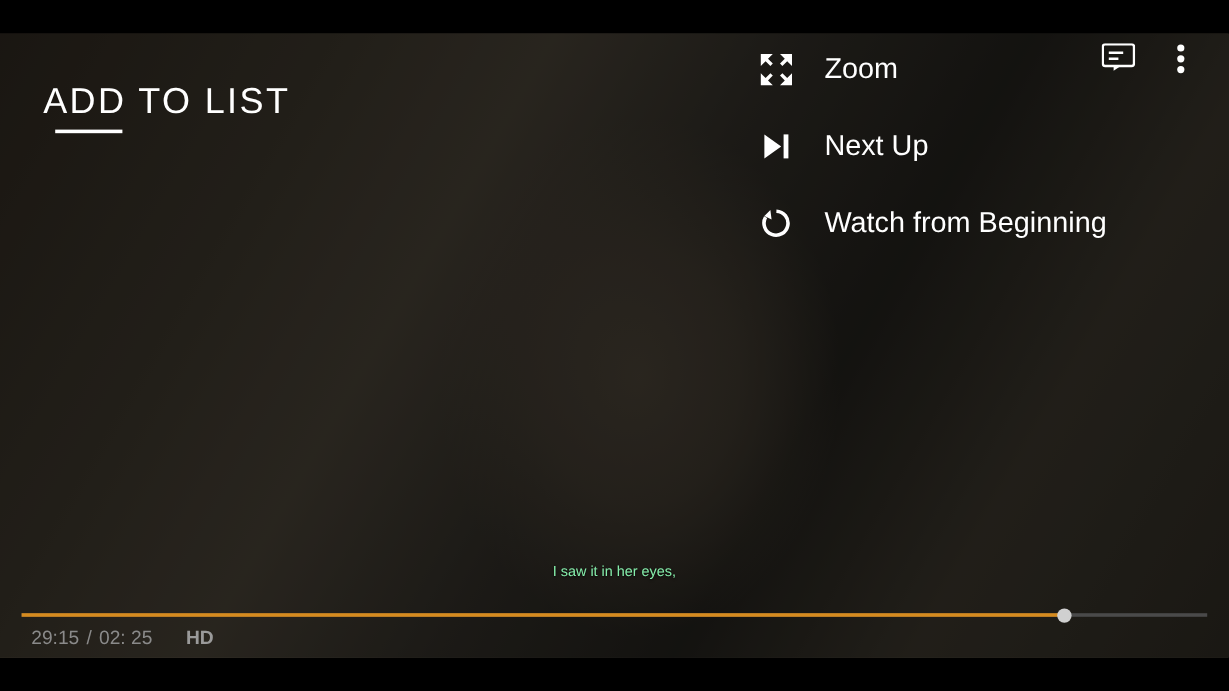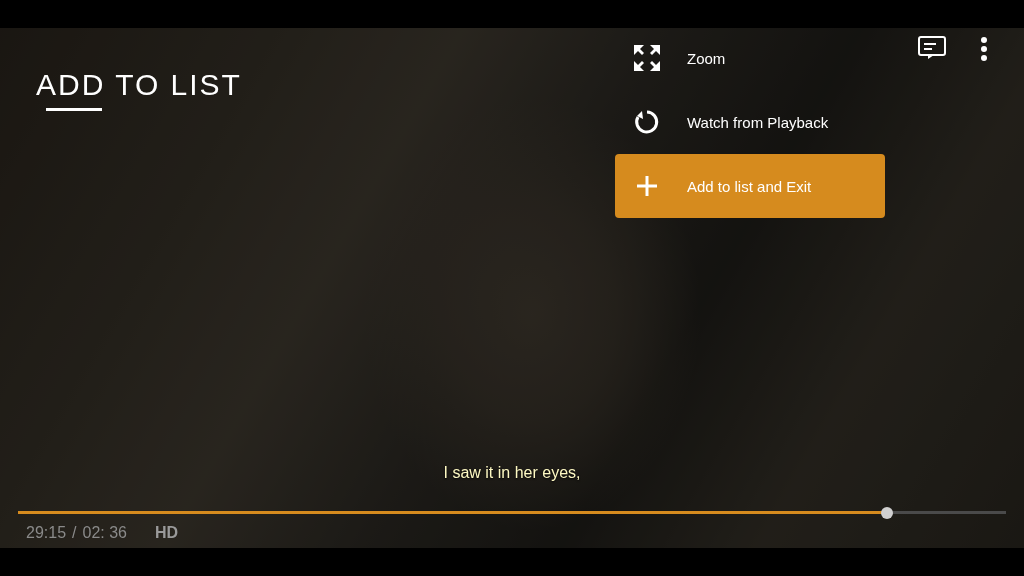--- a/index.html
+++ b/index.html
@@ -67,21 +67,21 @@
     z-index: 10;
     display: flex;
     flex-direction: column;
   }
   .menu-item {
     display: flex;
     align-items: center;
     gap: 24px;
     padding: 16px 22px 16px 16px;
     color: #fff;
-    font-size: 15px;
+    font-size: 24px;
     cursor: pointer;
     border-radius: 4px;
     min-width: 270px;
   }
   .menu-item.selected {
     background: #d68b1e;
   }
   .menu-icon {
     width: 32px;
     height: 32px;
@@ -89,22 +89,22 @@
     align-items: center;
     justify-content: center;
     flex-shrink: 0;
   }
   .subtitle {
     position: absolute;
     left: 50%;
     transform: translateX(-50%);
     bottom: 92px;
     text-align: center;
-    color: #fef9c3;
-    font-size: 16px;
+    color: #86efac;
+    font-size: 12px;
     line-height: 1.35;
     z-index: 10;
     text-shadow: 0 1px 2px rgba(0,0,0,0.8);
   }
   .progress-bar {
     position: absolute;
     bottom: 62px;
     left: 18px;
     right: 18px;
     height: 3px;
@@ -178,52 +178,52 @@
       <svg width="30" height="30" viewBox="0 0 30 30" fill="#fff">
         <path d="M2 12 L2 2 L12 2 L8 6 L12 10 L10 12 L6 8 Z"></path>
         <path d="M28 12 L28 2 L18 2 L22 6 L18 10 L20 12 L24 8 Z"></path>
         <path d="M2 18 L2 28 L12 28 L8 24 L12 20 L10 18 L6 22 Z"></path>
         <path d="M28 18 L28 28 L18 28 L22 24 L18 20 L20 18 L24 22 Z"></path>
       </svg>
     </span>
     <span>Zoom</span>
   </div>
 
+  <div class="menu-item">
+    <span class="menu-icon">
+      <svg width="28" height="28" viewBox="0 0 28 28" fill="#fff">
+        <path d="M4 4 L18 14 L4 24 Z"></path>
+        <rect x="20" y="4" width="4" height="20"></rect>
+      </svg>
+    </span>
+    <span>Next Up</span>
+  </div>
 
   <div class="menu-item">
     <span class="menu-icon">
       <svg width="30" height="30" viewBox="0 0 30 30" fill="none" stroke="#fff" stroke-width="3">
         <path d="M15 5 A10 10 0 1 1 6 10"></path>
         <path d="M10 4 L5 9 L11 12" fill="#fff" stroke="none"></path>
       </svg>
     </span>
-    <span>Watch from Playback</span>
-  </div>
-
-  <div class="menu-item selected">
-    <span class="menu-icon">
-      <svg width="28" height="28" viewBox="0 0 28 28" stroke="#fff" stroke-width="3">
-        <line x1="14" y1="4" x2="14" y2="24"></line>
-        <line x1="4" y1="14" x2="24" y2="14"></line>
-      </svg>
-    </span>
-    <span>Add to list and Exit</span>
-  </div>
+    <span>Watch from Beginning</span>
+  </div>
+
 
 
 </div>
 
 <div class="subtitle">
   <div>I saw it in her eyes,</div>
 </div>
 
 <div class="progress-bar">
   <div class="progress-fill">
     <div class="progress-thumb"></div>
   </div>
 </div>
 
 <div class="time-display">
   <span>29:15</span>
   <span>/</span>
-  <span>02:  36</span>
+  <span>02:  25</span>
   <span class="hd-badge">HD</span>
 </div>
 
 </body></html>

